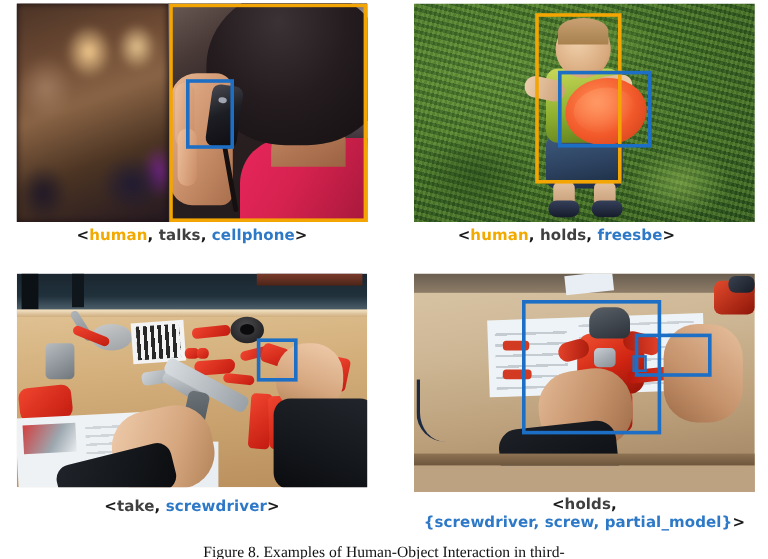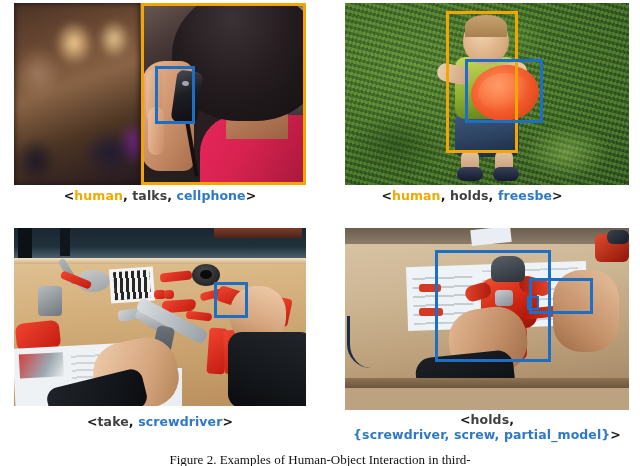--- a/index.html
+++ b/index.html
@@ -361,15 +361,15 @@
     <div class="bbox blue" style="left:90px;top:22px;width:116px;height:112px;"></div>
     <div class="bbox blue" style="left:184px;top:50px;width:64px;height:36px;"></div>
     <div class="bbox blue-thin" style="left:182px;top:68px;width:12px;height:14px;"></div>
   </div>
 
   <div class="caption" style="left:345px;top:412px;width:284px;">
     <span class="ln"><span class="brk">&lt;</span><span class="c-green">holds</span><span class="brk">,</span></span>
     <span class="ln"><span class="c-blue">{</span><span class="c-blue">screwdriver, screw, partial_model</span><span class="c-blue">}</span><span class="brk">&gt;</span></span>
   </div>
 
-  <div class="figcaption">Figure 2. Examples of Human-Object Interaction in third-</div>
+  <div class="figcaption">Figure 8. Examples of Human-Object Interaction in third-</div>
 
 </div>
 
 </body></html>

